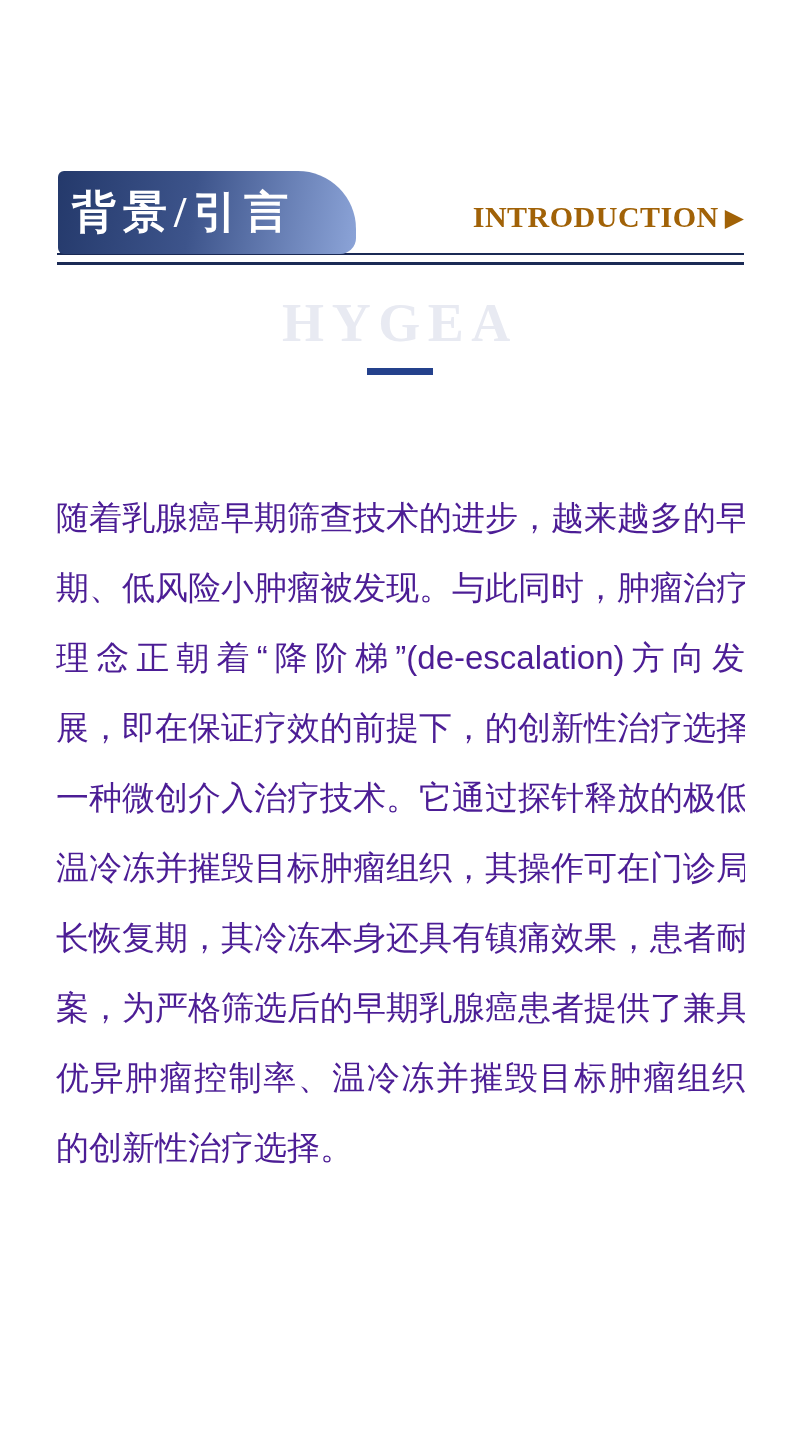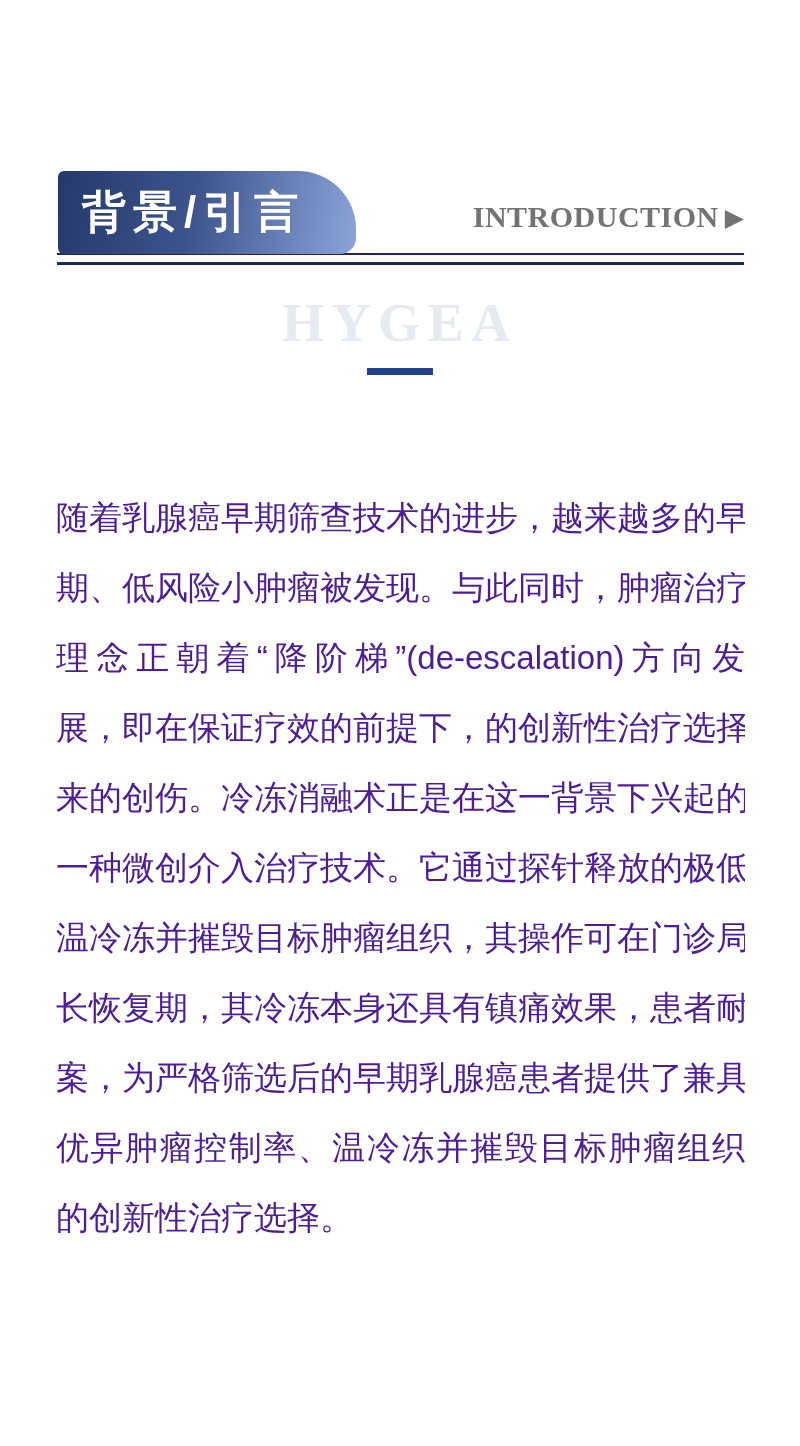--- a/index.html
+++ b/index.html
@@ -20,34 +20,34 @@
     width: 298px;
     height: 83px;
     background: linear-gradient(100deg, #24396b 0%, #3d548b 45%, #8ca4d8 100%);
     border-radius: 6px 58px 16px 6px;
     z-index: 2;
     display: flex;
     align-items: center;
   }
   .badge-label {
     color: #ffffff;
-    font-family: Liberation Sans, sans-serif;
+    font-family: Liberation Serif, serif;
     font-weight: bold;
     font-size: 44px;
     letter-spacing: 7px;
-    padding-left: 24px;
+    padding-left: 14px;
     white-space: nowrap;
   }
   .eyebrow {
     position: absolute;
     top: 200px;
     right: 56px;
     display: flex;
     align-items: center;
-    color: #737373;
+    color: #a16207;
     z-index: 2;
   }
   .eyebrow-label {
     font-family: "Liberation Serif", "DejaVu Serif", serif;
     font-weight: bold;
     font-size: 30px;
     letter-spacing: 0.5px;
     white-space: nowrap;
   }
   .arrow {
@@ -130,21 +130,20 @@
   </header>
 
   <div class="watermark">HYGEA</div>
   <div class="divider"></div>
 
   <div class="paragraph">
     <div class="para-line">随着乳腺癌早期筛查技术的进步，越来越多的早</div>
     <div class="para-line">期、低风险小肿瘤被发现。与此同时，肿瘤治疗</div>
     <div class="para-line">理念正朝着“降阶梯”(de-escalation)方向发</div>
     <div class="para-line">展，即在保证疗效的前提下，的创新性治疗选择</div>
-    <div class="para-line">来的创伤。冷冻消融术正是在这一背景下兴起的</div>
     <div class="para-line">一种微创介入治疗技术。它通过探针释放的极低</div>
     <div class="para-line">温冷冻并摧毁目标肿瘤组织，其操作可在门诊局</div>
     <div class="para-line">长恢复期，其冷冻本身还具有镇痛效果，患者耐</div>
     <div class="para-line">案，为严格筛选后的早期乳腺癌患者提供了兼具</div>
     <div class="para-line">优异肿瘤控制率、温冷冻并摧毁目标肿瘤组织</div>
     <div class="para-line last">的创新性治疗选择。</div>
   </div>
 
 </div>
 

